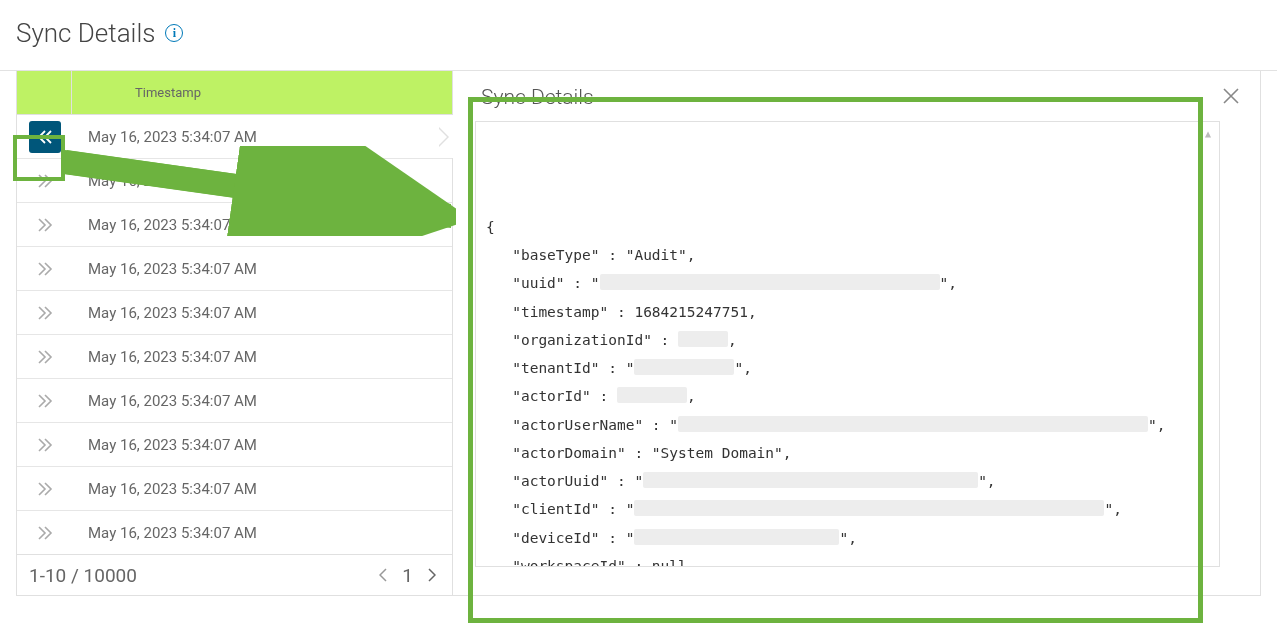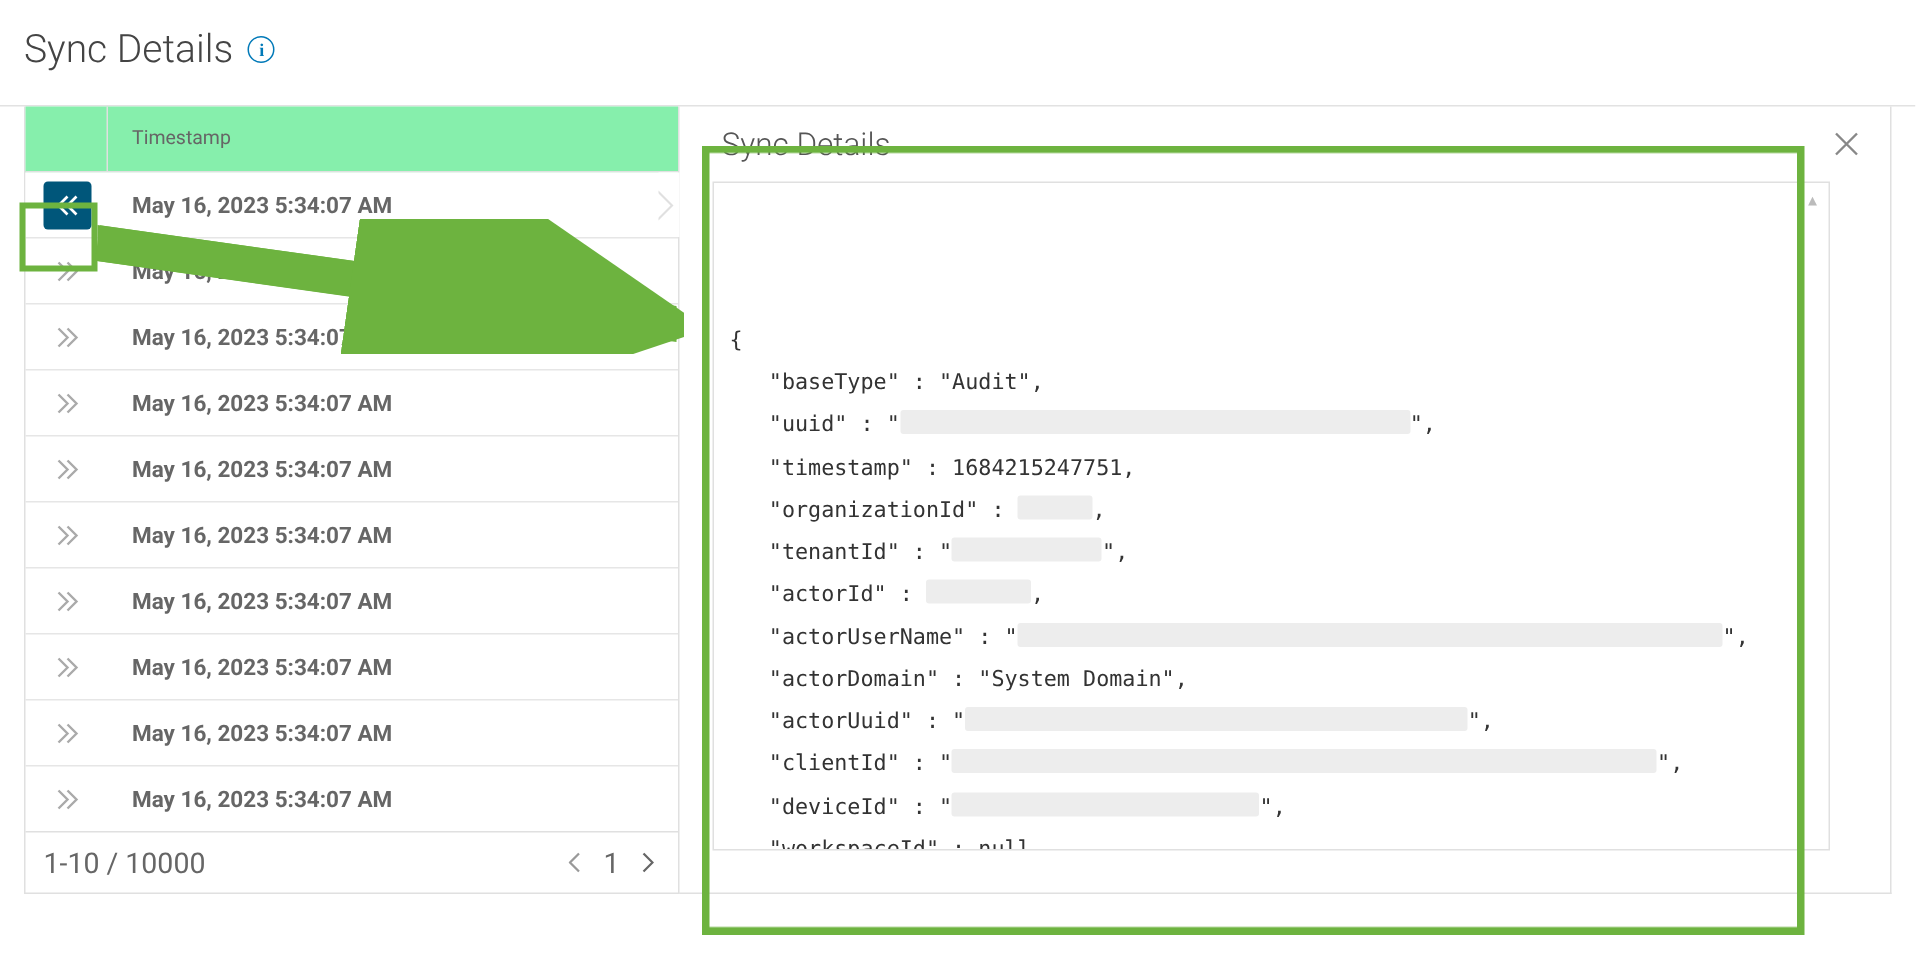--- a/index.html
+++ b/index.html
@@ -46,21 +46,22 @@
   .table-panel {
     width: 437px;
     border: 1px solid #e0e0e0;
     border-top: none;
   }
   .table-header {
     display: flex;
     align-items: center;
     height: 44px;
     border-bottom: 1px solid #e0e0e0;
-    background: #86efac;
+    background: #bef264;
+    gap: 47px;
   }
   .th-expand {
     width: 55px;
     border-right: 1px solid #e0e0e0;
     height: 100%;
   }
   .th-timestamp {
     padding-left: 16px;
     color: #666;
     font-size: 13px;
@@ -79,21 +80,20 @@
     width: 55px;
     display: flex;
     align-items: center;
     justify-content: center;
     color: #999;
   }
   .row-ts {
     padding-left: 16px;
     color: #666;
     font-size: 15px;
-    font-weight: bold;
   }
   .row.selected {
     background: #fff;
   }
   .row.selected .row-expand-btn {
     background: #00567a;
     color: #fff;
     width: 32px; height: 32px;
     border-radius: 3px;
     display: flex; align-items: center; justify-content: center;

